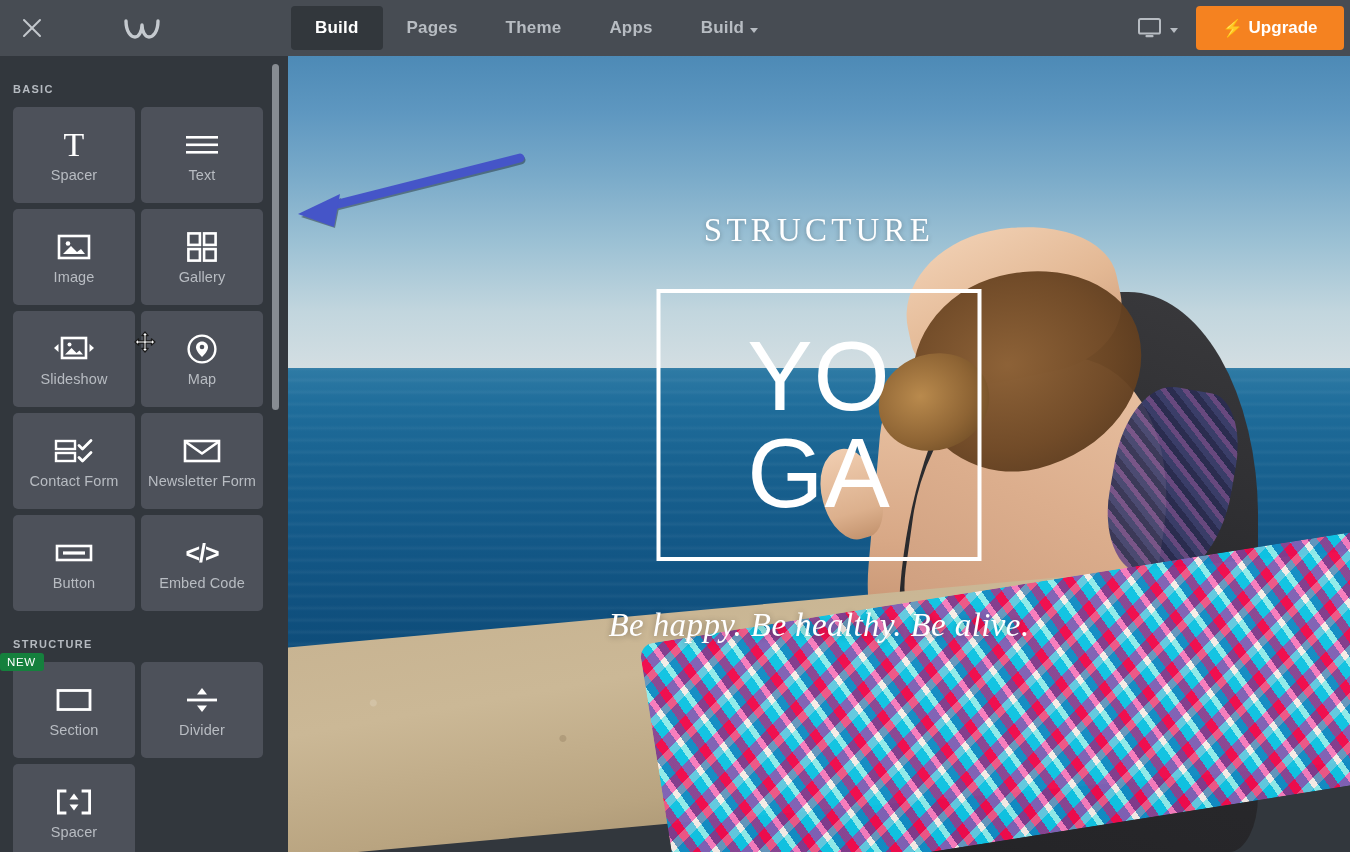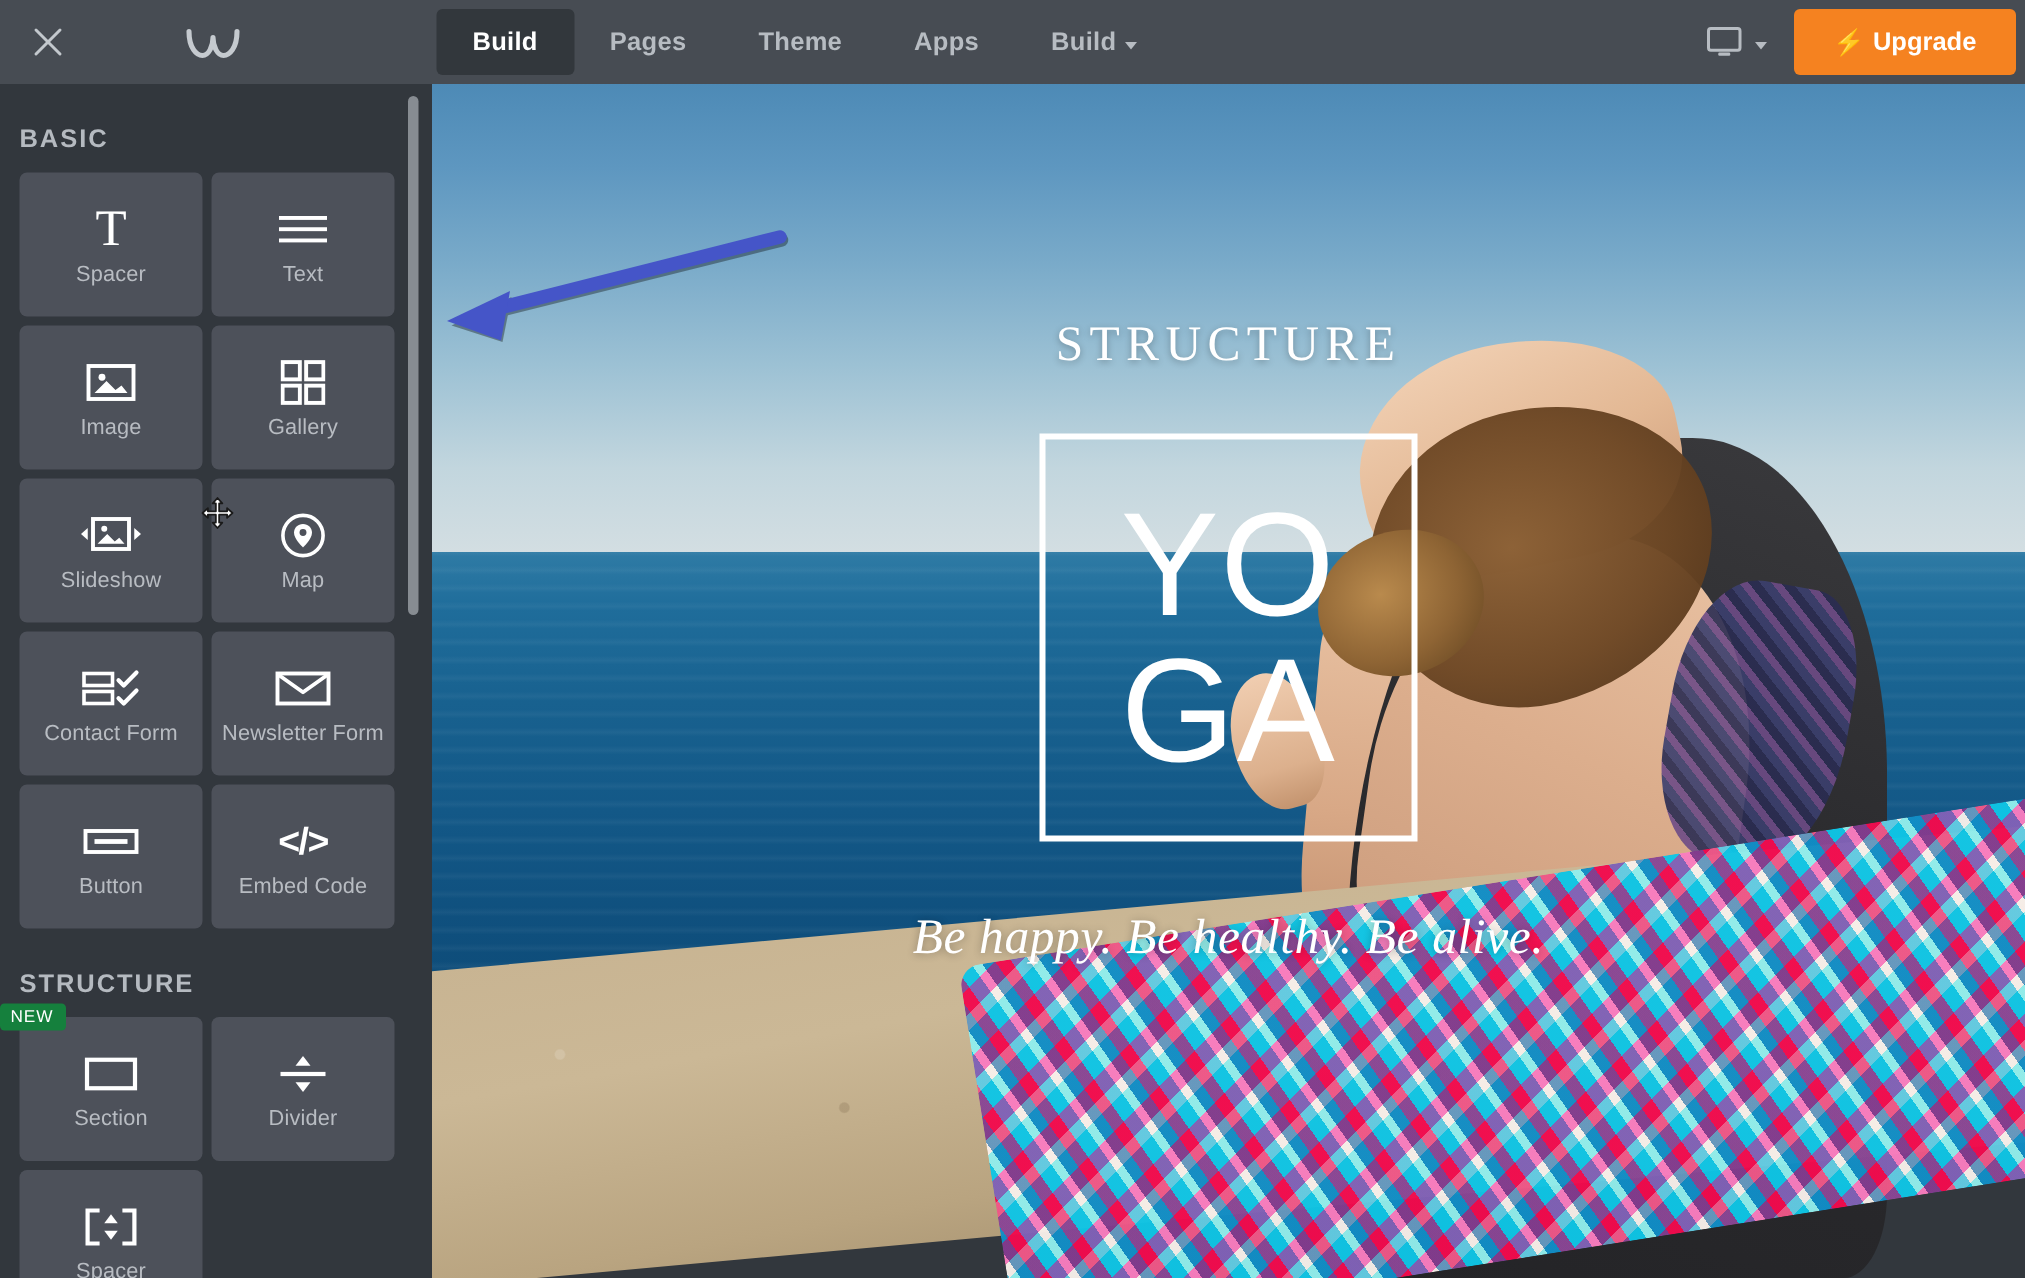--- a/index.html
+++ b/index.html
@@ -143,21 +143,21 @@
     z-index: 30;
   }
 
   #sidebar-inner {
     padding: 0 13px;
     position: relative;
   }
 
   .section-head {
     color: #b5bac0;
-    font-size: 17px;
+    font-size: 11px;
     font-weight: bold;
     letter-spacing: 1.3px;
     padding: 27px 0 12px 0;
   }
   .section-head.structure { }
 
   .tile-grid {
     display: flex;
     flex-wrap: wrap;
     gap: 6px;
@@ -425,21 +425,21 @@
     font-size: 33px;
     letter-spacing: 4.2px;
     text-shadow: 0 1px 5px rgba(0,0,0,0.28);
   }
 
   .hero-box {
     position: absolute;
     top: 233px;
     left: 50%;
     transform: translateX(-50%);
-    width: 252px;
+    width: 325px;
     height: 272px;
     border: 4px solid #ffffff;
     display: flex;
     flex-direction: column;
     align-items: center;
     justify-content: center;
   }
   .hero-box .yo, .hero-box .ga {
     color: #ffffff;
     font-family: "Liberation Sans", sans-serif;

